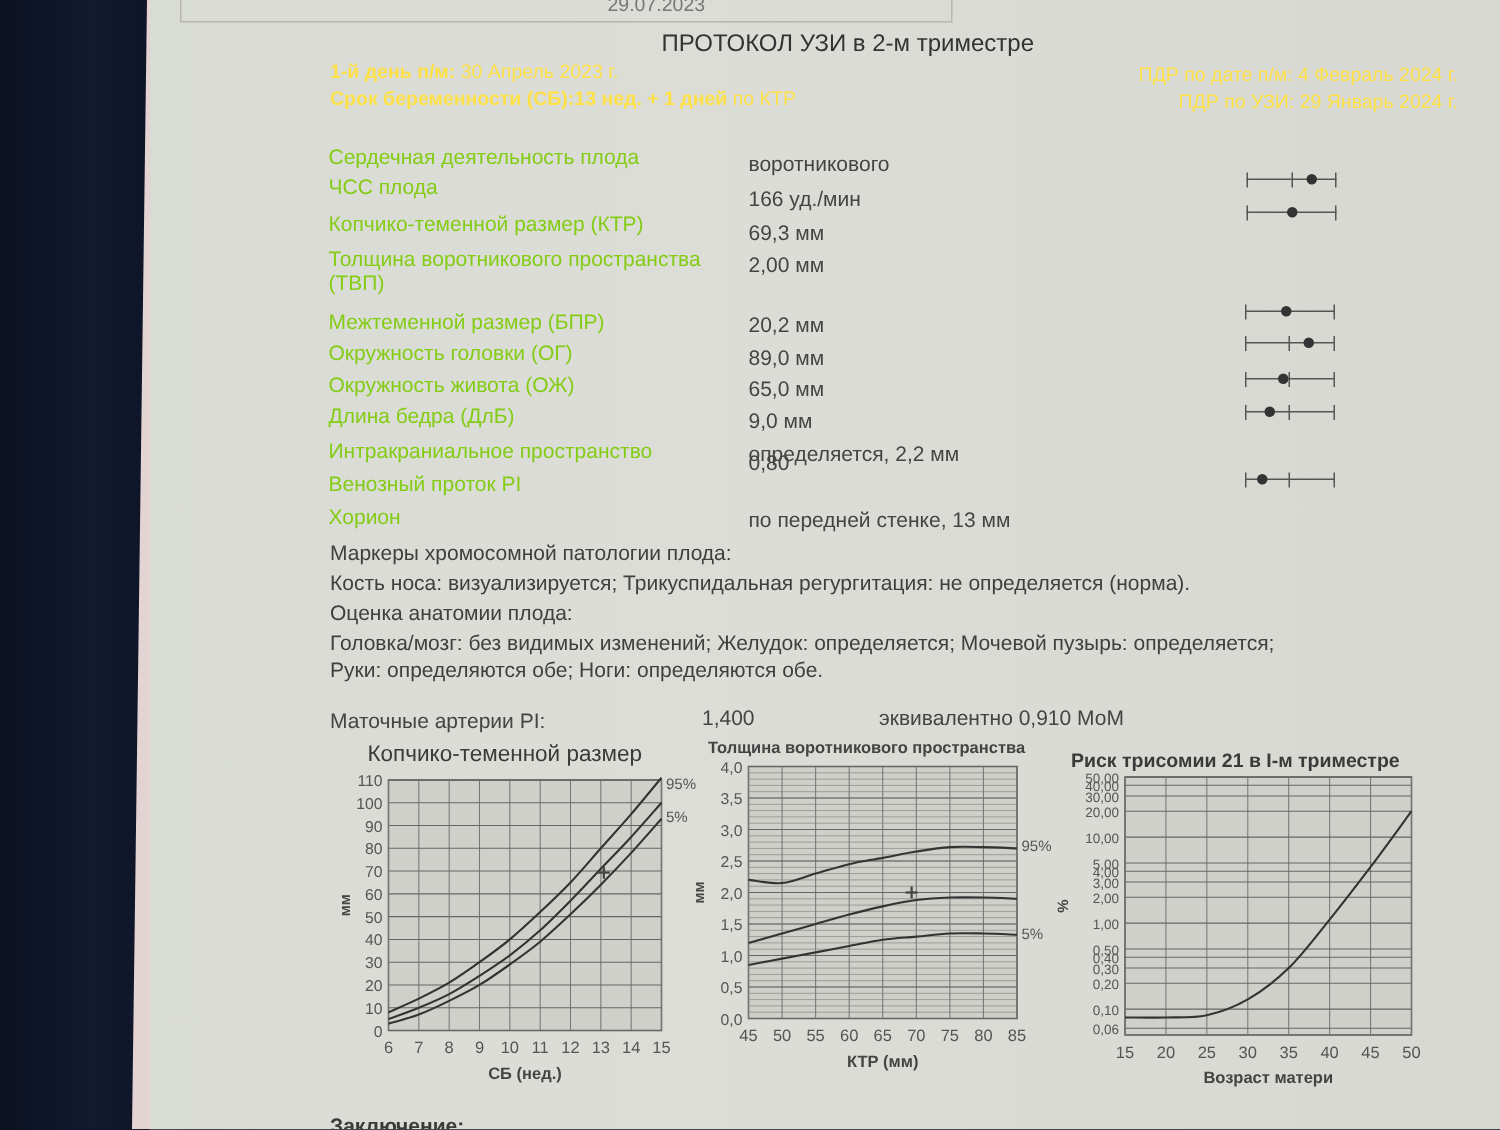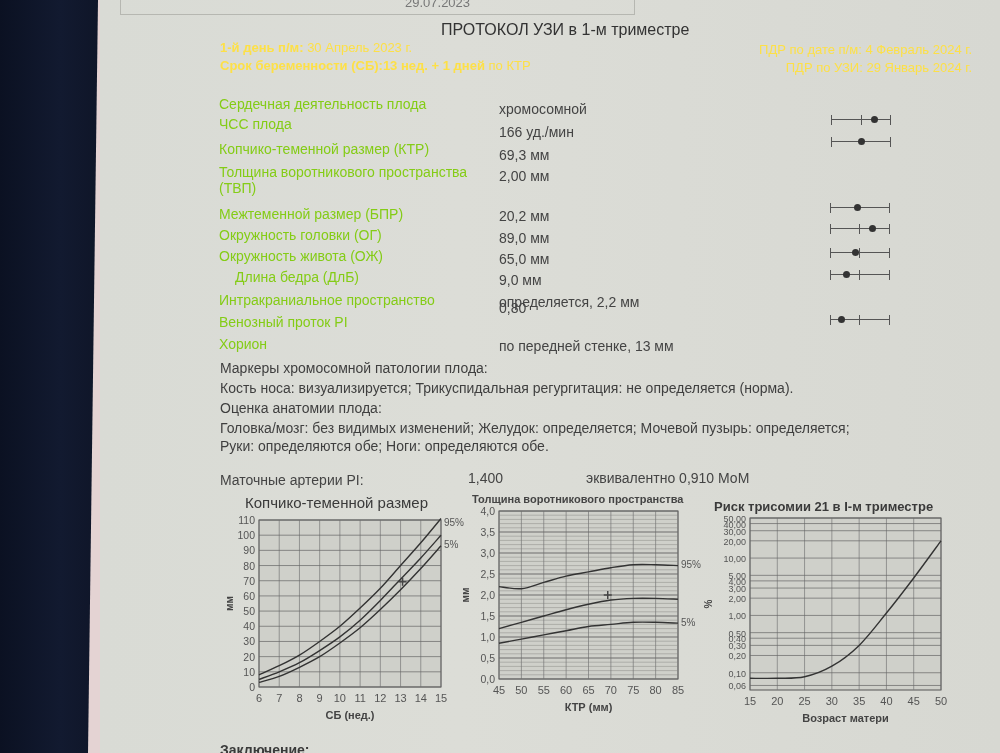--- a/index.html
+++ b/index.html
@@ -47,62 +47,62 @@
 </head>
 <body>
 
 <div class="bg-fabric"></div>
 <div class="bg-pink"></div>
 
 <div class="paper"></div>
 <div class="top-frame abs"></div>
 <div class="top-frag abs">29.07.2023</div>
 
-<div class="abs title">ПРОТОКОЛ УЗИ в 1-м триместре</div>
+<div class="abs title">ПРОТОКОЛ УЗИ в 2-м триместре</div>
 
 <div class="abs hdr" style="left:220px; top:40px;">
   <span>1-й день п/м:</span>
   <span class="n">30 Апрель 2023 г.</span>
 </div>
 <div class="abs hdr" style="left:220px; top:58px;">
   <span>Срок беременности (СБ):</span><span>13 нед. + 1 дней</span>
   <span class="n">по КТР</span>
 </div>
 <div class="abs hdr" style="right:28px; top:42px; font-weight:normal;">
   <span>ПДР по дате п/м:</span>
   <span>4 Февраль 2024 г.</span>
 </div>
 <div class="abs hdr" style="right:28px; top:60px; font-weight:normal;">
   <span>ПДР по УЗИ:</span>
   <span>29 Январь 2024 г.</span>
 </div>
 
 <div class="abs row-label" style="top:96px;">Сердечная деятельность плода</div>
-<div class="abs row-val" style="top:101px;">хромосомной</div>
+<div class="abs row-val" style="top:101px;">воротникового</div>
 
 <div class="abs row-label" style="top:116px;">ЧСС плода</div>
 <div class="abs row-val" style="top:124px;">166 уд./мин</div>
 
 <div class="abs row-label" style="top:141px;">Копчико-теменной размер (КТР)</div>
 <div class="abs row-val" style="top:147px;">69,3 мм</div>
 
 <div class="abs row-label" style="top:164px;">Толщина воротникового пространства</div>
 <div class="abs row-label" style="top:180px;">(ТВП)</div>
 <div class="abs row-val" style="top:168px;">2,00 мм</div>
 
 <div class="abs row-label" style="top:206px;">Межтеменной размер (БПР)</div>
 <div class="abs row-val" style="top:208px;">20,2 мм</div>
 
 <div class="abs row-label" style="top:227px;">Окружность головки (ОГ)</div>
 <div class="abs row-val" style="top:230px;">89,0 мм</div>
 
 <div class="abs row-label" style="top:248px;">Окружность живота (ОЖ)</div>
 <div class="abs row-val" style="top:251px;">65,0 мм</div>
 
-<div class="abs row-label" style="top:269px;margin-left:16px;">Длина бедра (ДлБ)</div>
+<div class="abs row-label" style="top:269px;">Длина бедра (ДлБ)</div>
 <div class="abs row-val" style="top:272px;">9,0 мм</div>
 
 <div class="abs row-label" style="top:292px;">Интракраниальное пространство</div>
 <div class="abs row-val" style="top:294px;">определяется, 2,2 мм</div>
 
 <div class="abs row-label" style="top:314px;">Венозный проток PI</div>
 <div class="abs row-val" style="top:300px;">0,80</div>
 
 <div class="abs row-label" style="top:336px;">Хорион</div>
 <div class="abs row-val" style="top:338px;">по передней стенке, 13 мм</div>

